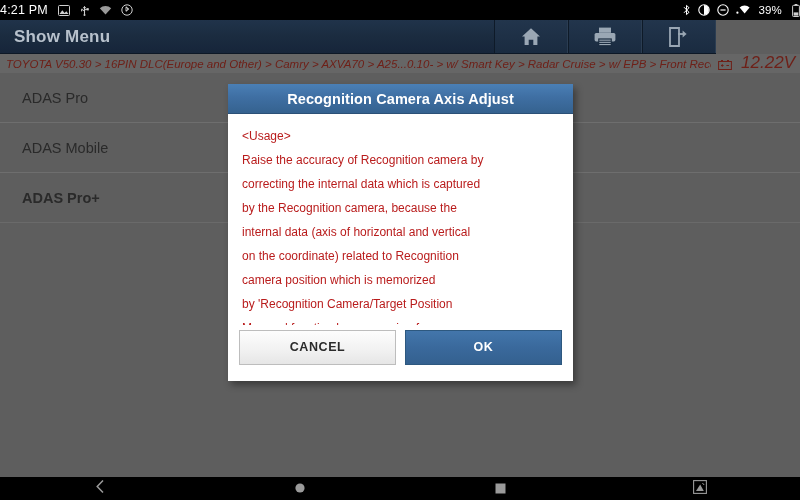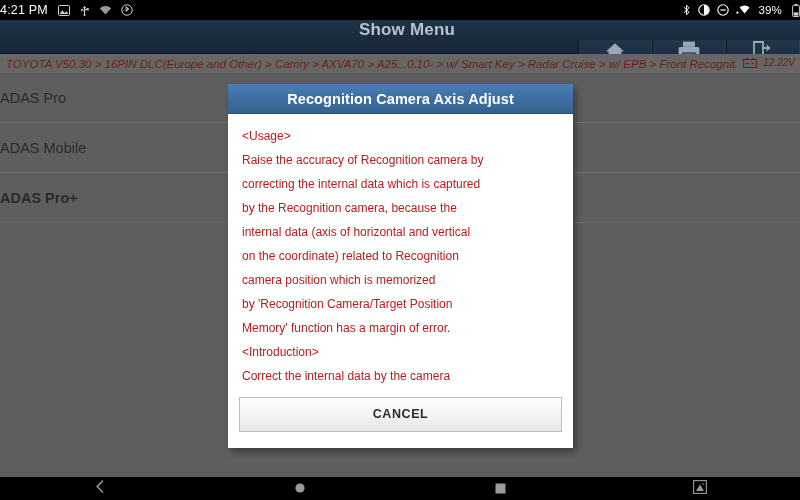--- a/index.html
+++ b/index.html
@@ -30,24 +30,24 @@
     letter-spacing: .2px; margin-right: 10px;
   }
   .sb-icons-left { display: flex; align-items: center; gap: 9px; }
   .sb-icons-right { display: flex; align-items: flex-start; gap: 7px; margin-left: auto; }
   .sb-ico { display: inline-block; line-height: 0; color: #cfcfcf; }
   .sb-battery-pct { font-size: 11.5px; color: #ffffff; margin-right: 3px; letter-spacing:.2px;}
 
   
   #titlebar {
     position: absolute; top: 20px; left: 0;
-    width: 800px; height: 34px;
+    width: 716px; height: 34px;
     background: linear-gradient(180deg,#20334a 0%, #1b2c40 48%, #16253a 100%);
     border-bottom: 1px solid #0d1826;
-    display: flex; align-items: center; flex-direction: column;
+    display: flex; align-items: center;
   }
   #titlebar .title {
     color: #b7c1cc; font-size: 17px; font-weight: bold;
     padding-left: 14px; letter-spacing: .2px;
   }
   .tb-buttons { margin-left: auto; display: flex; height: 100%; align-items: stretch; }
   .tb-btn {
     width: 74px; height: 100%;
     display: flex; align-items: center; justify-content: center;
     border-left: 1px solid #0e1a28;
@@ -64,35 +64,35 @@
     display: flex; align-items: center;
     padding: 0 5px 0 6px;
     overflow: hidden; white-space: nowrap;
   }
   #breadcrumb .crumbs {
     color: #6e2018; font-size: 11.5px; font-style: italic;
     font-family: "Liberation Sans", sans-serif;
     white-space: nowrap; overflow: hidden;
   }
   #breadcrumb .volt {
-    color: #6e2018; font-size: 10px; font-style: italic;
+    color: #6e2018; font-size: 17px; font-style: italic;
     margin-left: auto; padding-left: 4px; white-space: nowrap;
   }
   .batt-ico { margin: 0 4px 0 3px; vertical-align: -2px; }
 
   
   #menulist {
     position: absolute; top: 73px; left: 0;
     width: 800px; height: 350px;
     background: #5e5e5e;
   }
   .menu-row {
     height: 50px;
     display: flex; align-items: center;
-    padding-left: 0;
+    padding-left: 22px;
     border-bottom: 1px solid #6e6e6e;
     color: #2a2a2a; font-size: 14.5px;
   }
   .menu-row:nth-child(3) { border-bottom: 1px solid #6a6a6a; font-weight: bold; }
 
   
   #footer {
     position: absolute; left: 0; top: 423px;
     width: 800px; height: 54px;
     background: #545454;
@@ -111,21 +111,21 @@
   }
   .nav-btn {
     flex: 1 1 0; display: flex; align-items: center; justify-content: center;
     height: 100%;
   }
 
   
   #dim { position: absolute; inset: 0; background: transparent; }
   #dialog {
     position: absolute; left: 228px; top: 84px;
-    width: 345px; height: 364px;
+    width: 345px; height: 297px;
     background: #ffffff;
     box-shadow: 3px 4px 7px rgba(0,0,0,.38);
     display: flex; flex-direction: column;
   }
   #dialog-title {
     height: 30px; flex: 0 0 30px;
     background: linear-gradient(180deg,#4a7fb5 0%, #3f6fa3 45%, #35628f 100%);
     border-bottom: 1px solid #2b5077;
     color: #ffffff; font-size: 14.5px; font-weight: bold;
     display: flex; align-items: center; justify-content: center;
@@ -310,20 +310,21 @@
 camera position which is memorized
 by 'Recognition Camera/Target Position
 Memory' function has a margin of error.
 &lt;Introduction&gt;
 Correct the internal data by the camera
 position which is learned by Recognition
 Camera/Target Position Memory function.</div>
     </div>
     <div id="dialog-actions">
       <div class="dlg-btn cancel">CANCEL</div>
+      <div class="dlg-btn ok">OK</div>
     </div>
   </div>
 
   <div id="navbar">
     <span class="nav-btn">
       <span>
         <svg width="11" height="15" viewBox="0 0 11 15">
             <path d="M8 1.5 L2.2 7.5 L8 13.5" stroke="#9a9a9a" stroke-width="1.5" fill="none"></path>
           </svg>
       </span>

